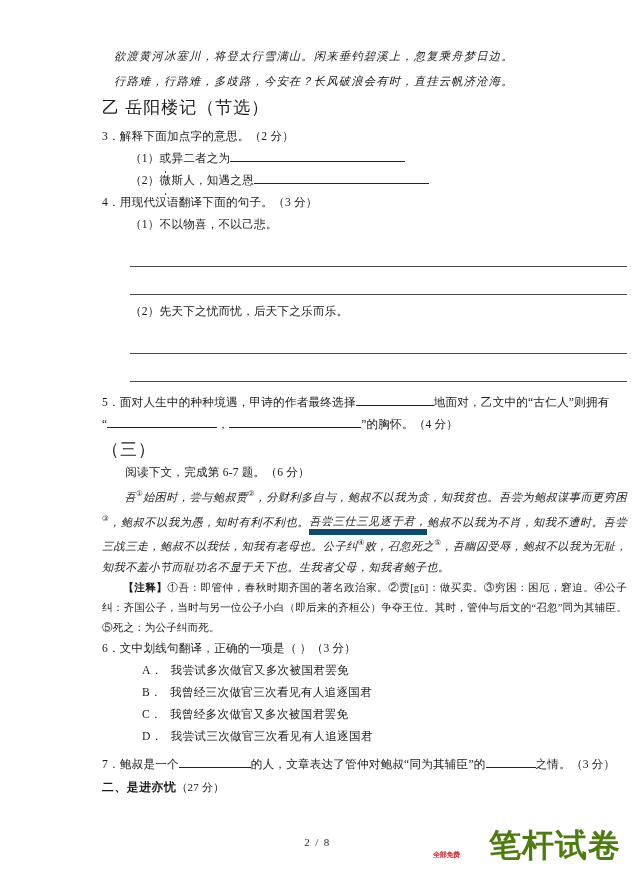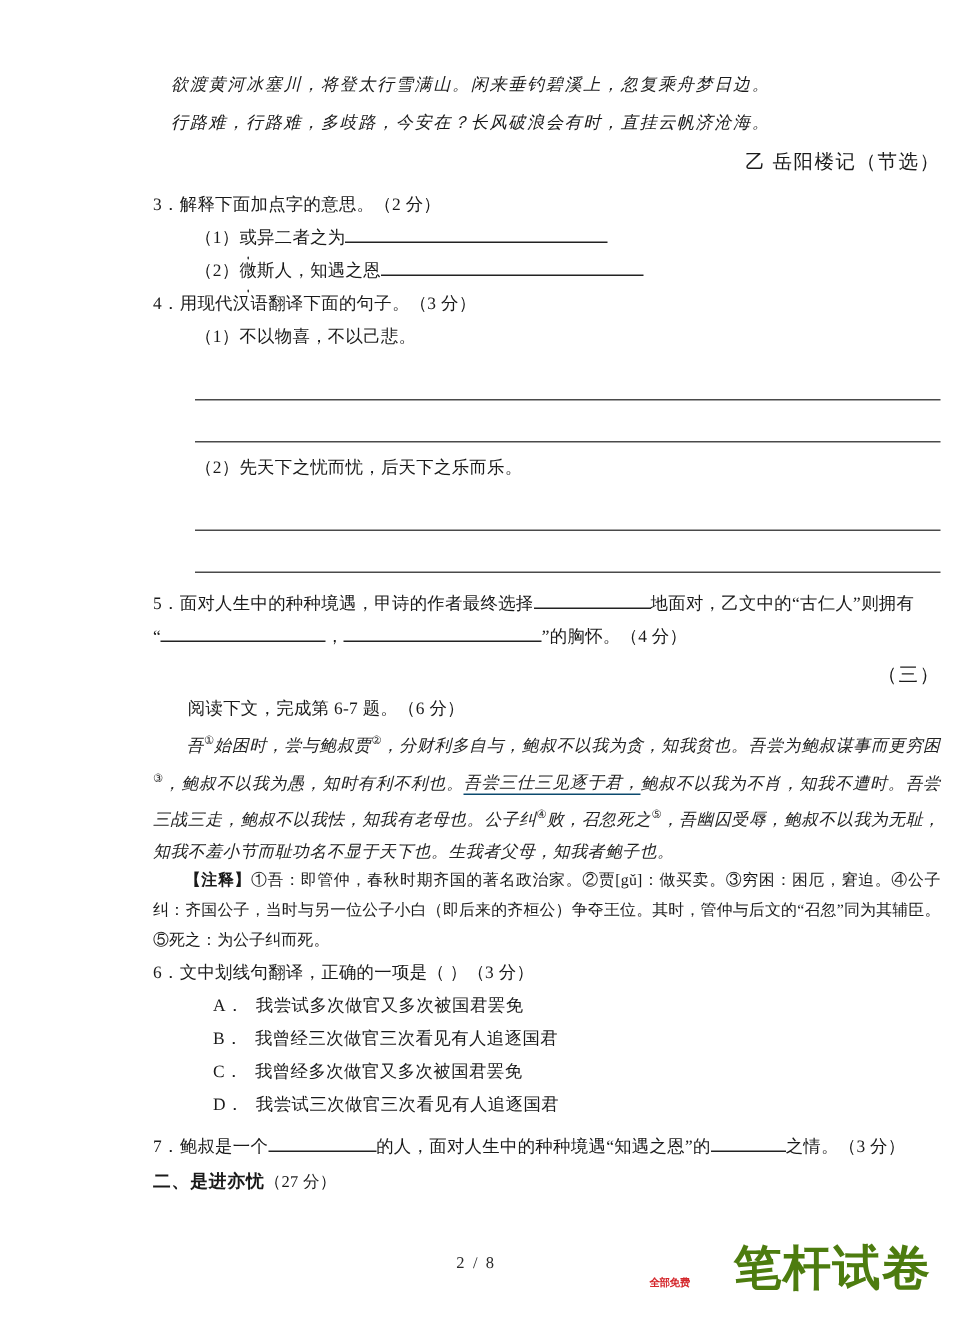--- a/index.html
+++ b/index.html
@@ -51,24 +51,24 @@
     font-style: italic;
     font-size: 11.4px;
     line-height: 25px;
     letter-spacing: 1.1px;
     margin: 0;
     white-space: nowrap;
   }
   .poem-block { margin-left: 12px; }
 
   .sec-title {
-    font-size: 13px;
+    font-size: 17px;
     line-height: 22px;
     letter-spacing: 1px;
-    text-align: right;
+    text-align: left;
     margin: 3px 0 1px 0;
   }
 
   .q-row {
     font-size: 11.6px;
     line-height: 22px;
     margin: 0;
     letter-spacing: 0.2px;
   }
   .sub-row {
@@ -123,21 +123,21 @@
   
   .answer-line {
     border-bottom: 1px solid #4a4a4a;
     margin: 0 0 0 28px;
     height: 27px;
   }
   .answer-line.first { height: 30px; }
 
   
   .u-sent {
-    border-bottom: 1px solid #0c4a6e;
+    border-bottom: 6px solid #0c4a6e;
     padding-bottom: 0.5px;
   }
 
   .sup {
     font-size: 7.6px;
     vertical-align: super;
     font-style: normal;
     letter-spacing: 0;
   }
 
@@ -293,21 +293,21 @@
   <p class="opt-row">
     <span class="opt-letter">C．</span><span>我曾经多次做官又多次被国君罢免</span>
   </p>
   <p class="opt-row">
     <span class="opt-letter">D．</span><span>我尝试三次做官三次看见有人追逐国君</span>
   </p>
 
   <div class="spacer-6"></div>
 
   <p class="q-row">
-    <span>7．</span><span>鲍叔是一个</span><span class="blank blank-q7a"></span><span>的人，面对人生中的种种境遇“知遇之恩”的</span><span class="blank blank-q7b"></span><span>之情。（3 分）</span>
+    <span>7．</span><span>鲍叔是一个</span><span class="blank blank-q7a"></span><span>的人，文章表达了管仲对鲍叔“同为其辅臣”的</span><span class="blank blank-q7b"></span><span>之情。（3 分）</span>
   </p>
 
   <p class="q-row">
     <span class="bold-head">二、是进亦忧</span><span class="score-note">（27 分）</span>
   </p>
 
 </div>
 
 <div class="page-number">2 / 8</div>
 

